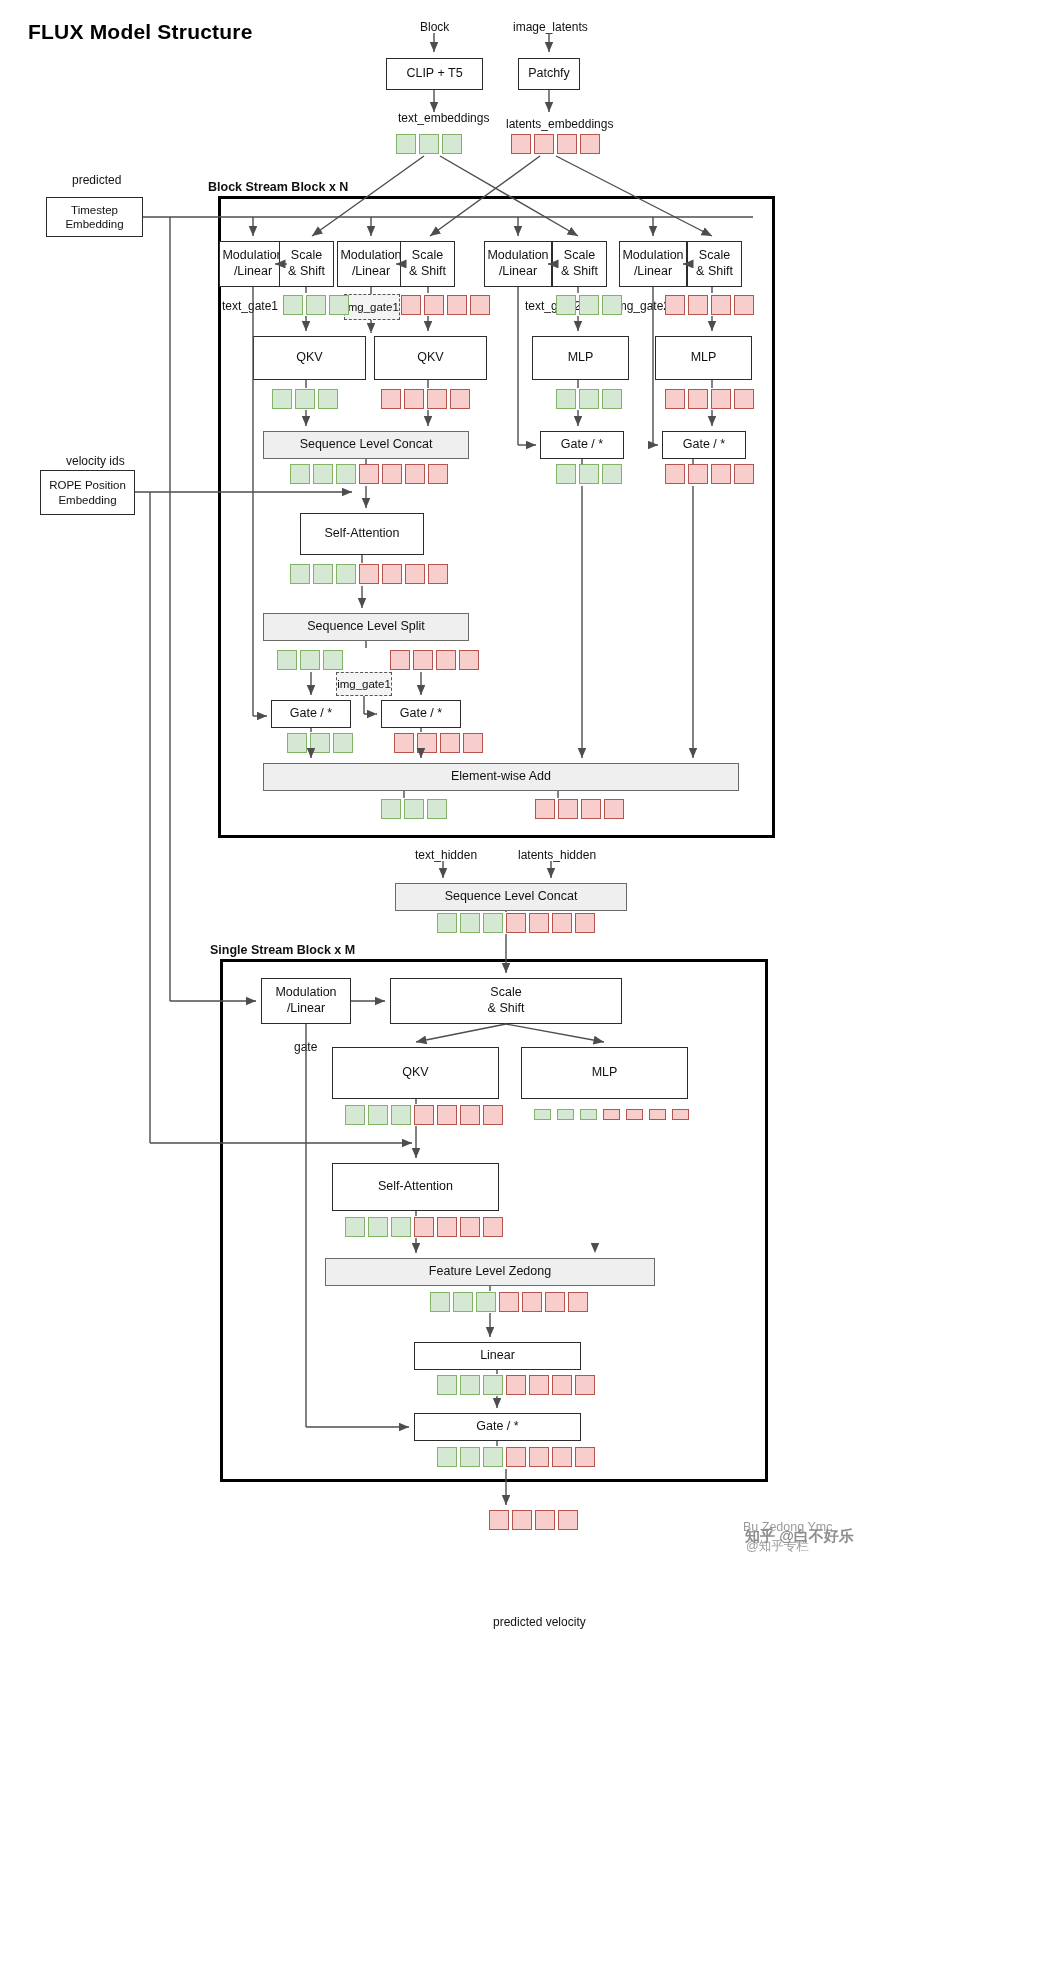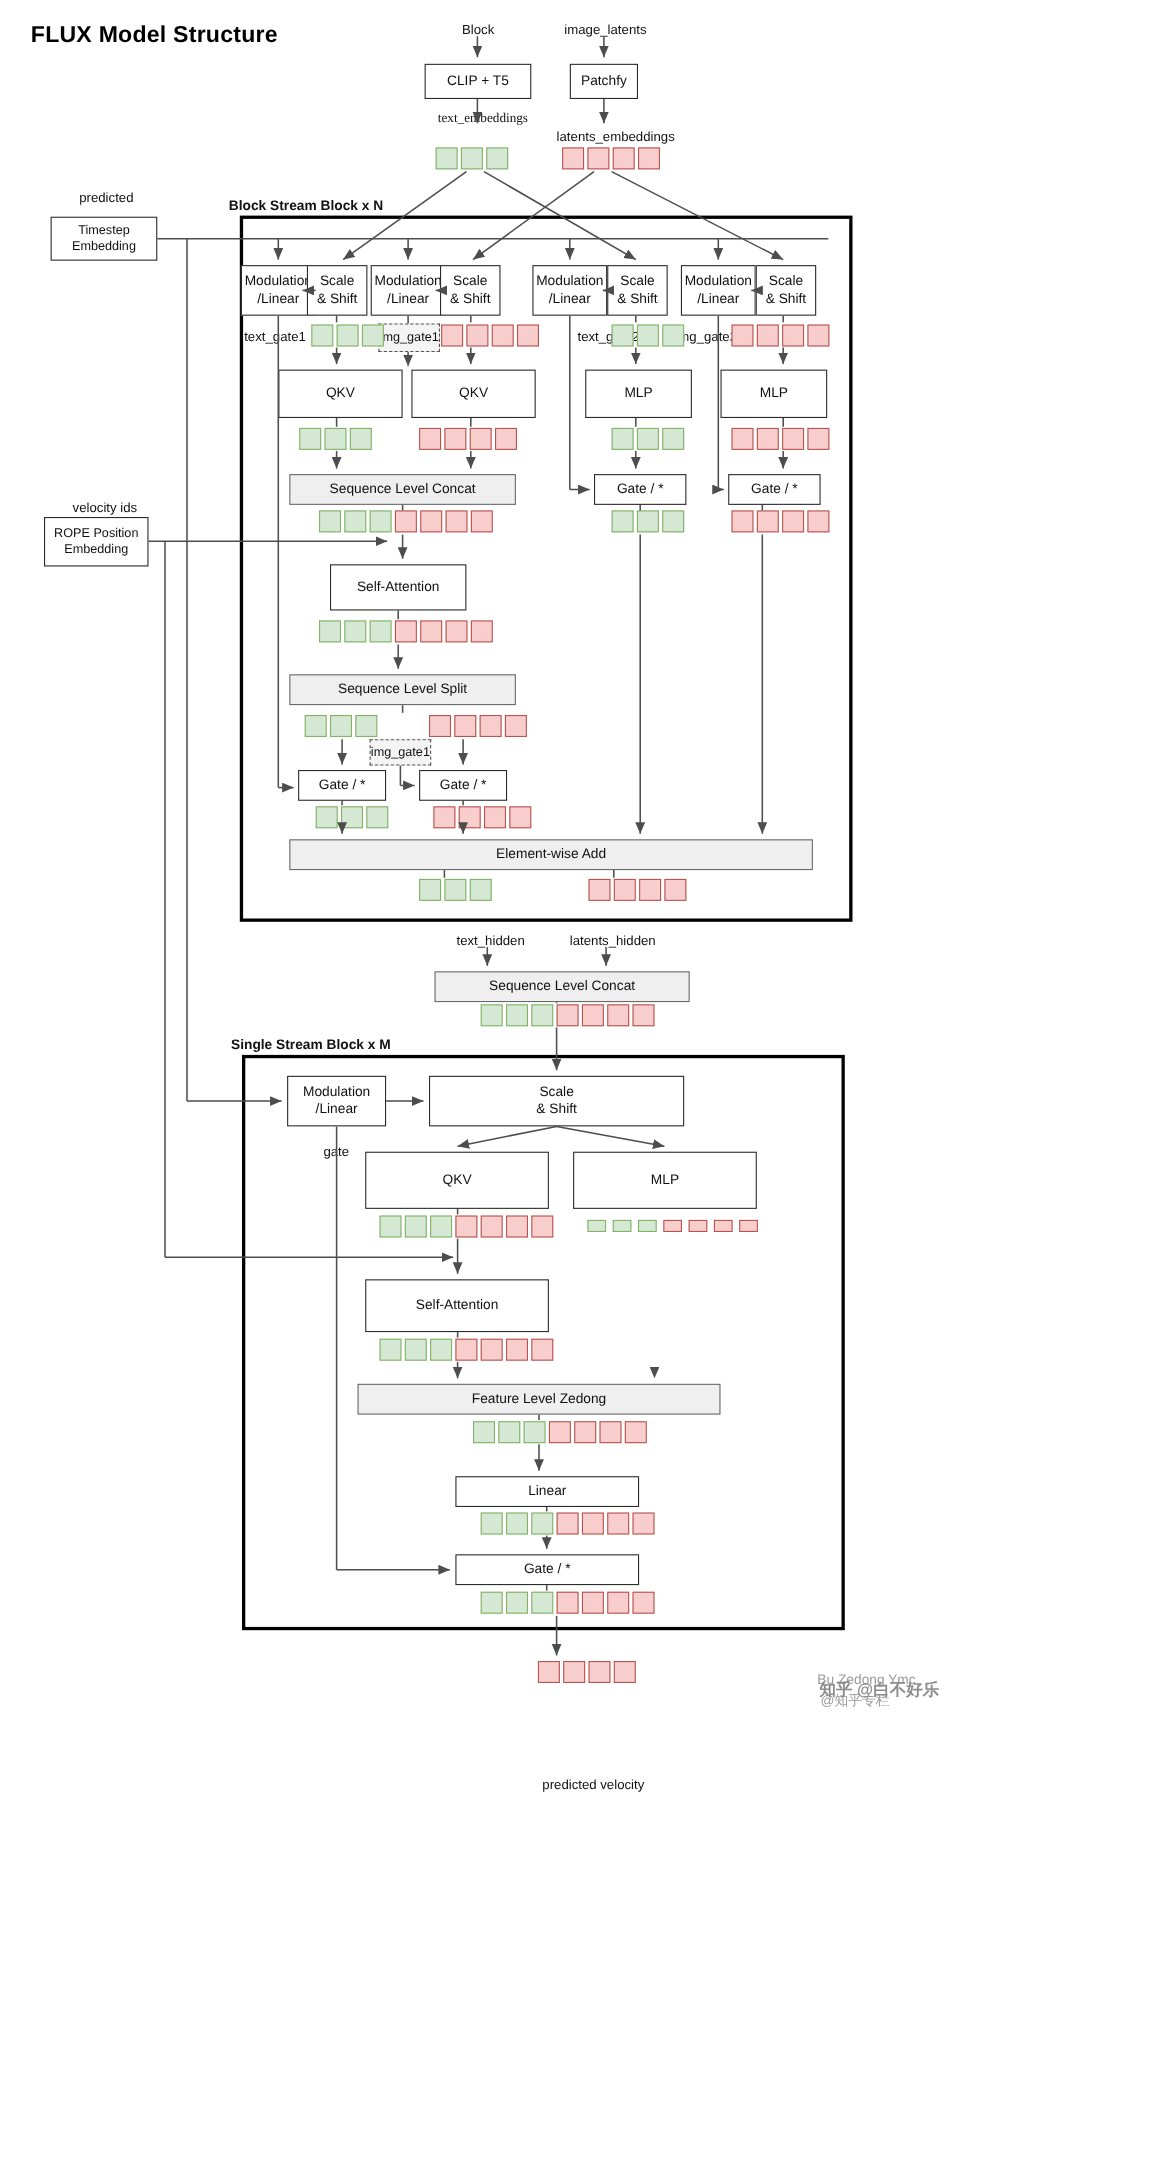--- a/index.html
+++ b/index.html
@@ -37,21 +37,21 @@
 <div id="canvas">
 
   <div class="title" style="left:28px;top:20px;">FLUX Model Structure</div>
 
   <div class="lbl" style="left:420px;top:20px;">Block</div>
   <div class="lbl" style="left:513px;top:20px;">image_latents</div>
 
   <div class="box" style="left:386px;top:58px;width:97px;height:32px;">CLIP + T5</div>
   <div class="box" style="left:518px;top:58px;width:62px;height:32px;">Patchfy</div>
 
-  <div class="lbl" style="left:398px;top:100px;font-family:Liberation Serif, serif;">text_embeddings</div>
+  <div class="lbl" style="left:398px;top:111px;">text_embeddings</div>
   <div class="lbl" style="left:506px;top:117px;">latents_embeddings</div>
 
   <div class="tokens" style="left:396px;top:134px;">
     <div class="tok g"></div>
     <div class="tok g"></div>
     <div class="tok g"></div>
   </div>
   <div class="tokens" style="left:511px;top:134px;">
     <div class="tok r"></div>
     <div class="tok r"></div>

